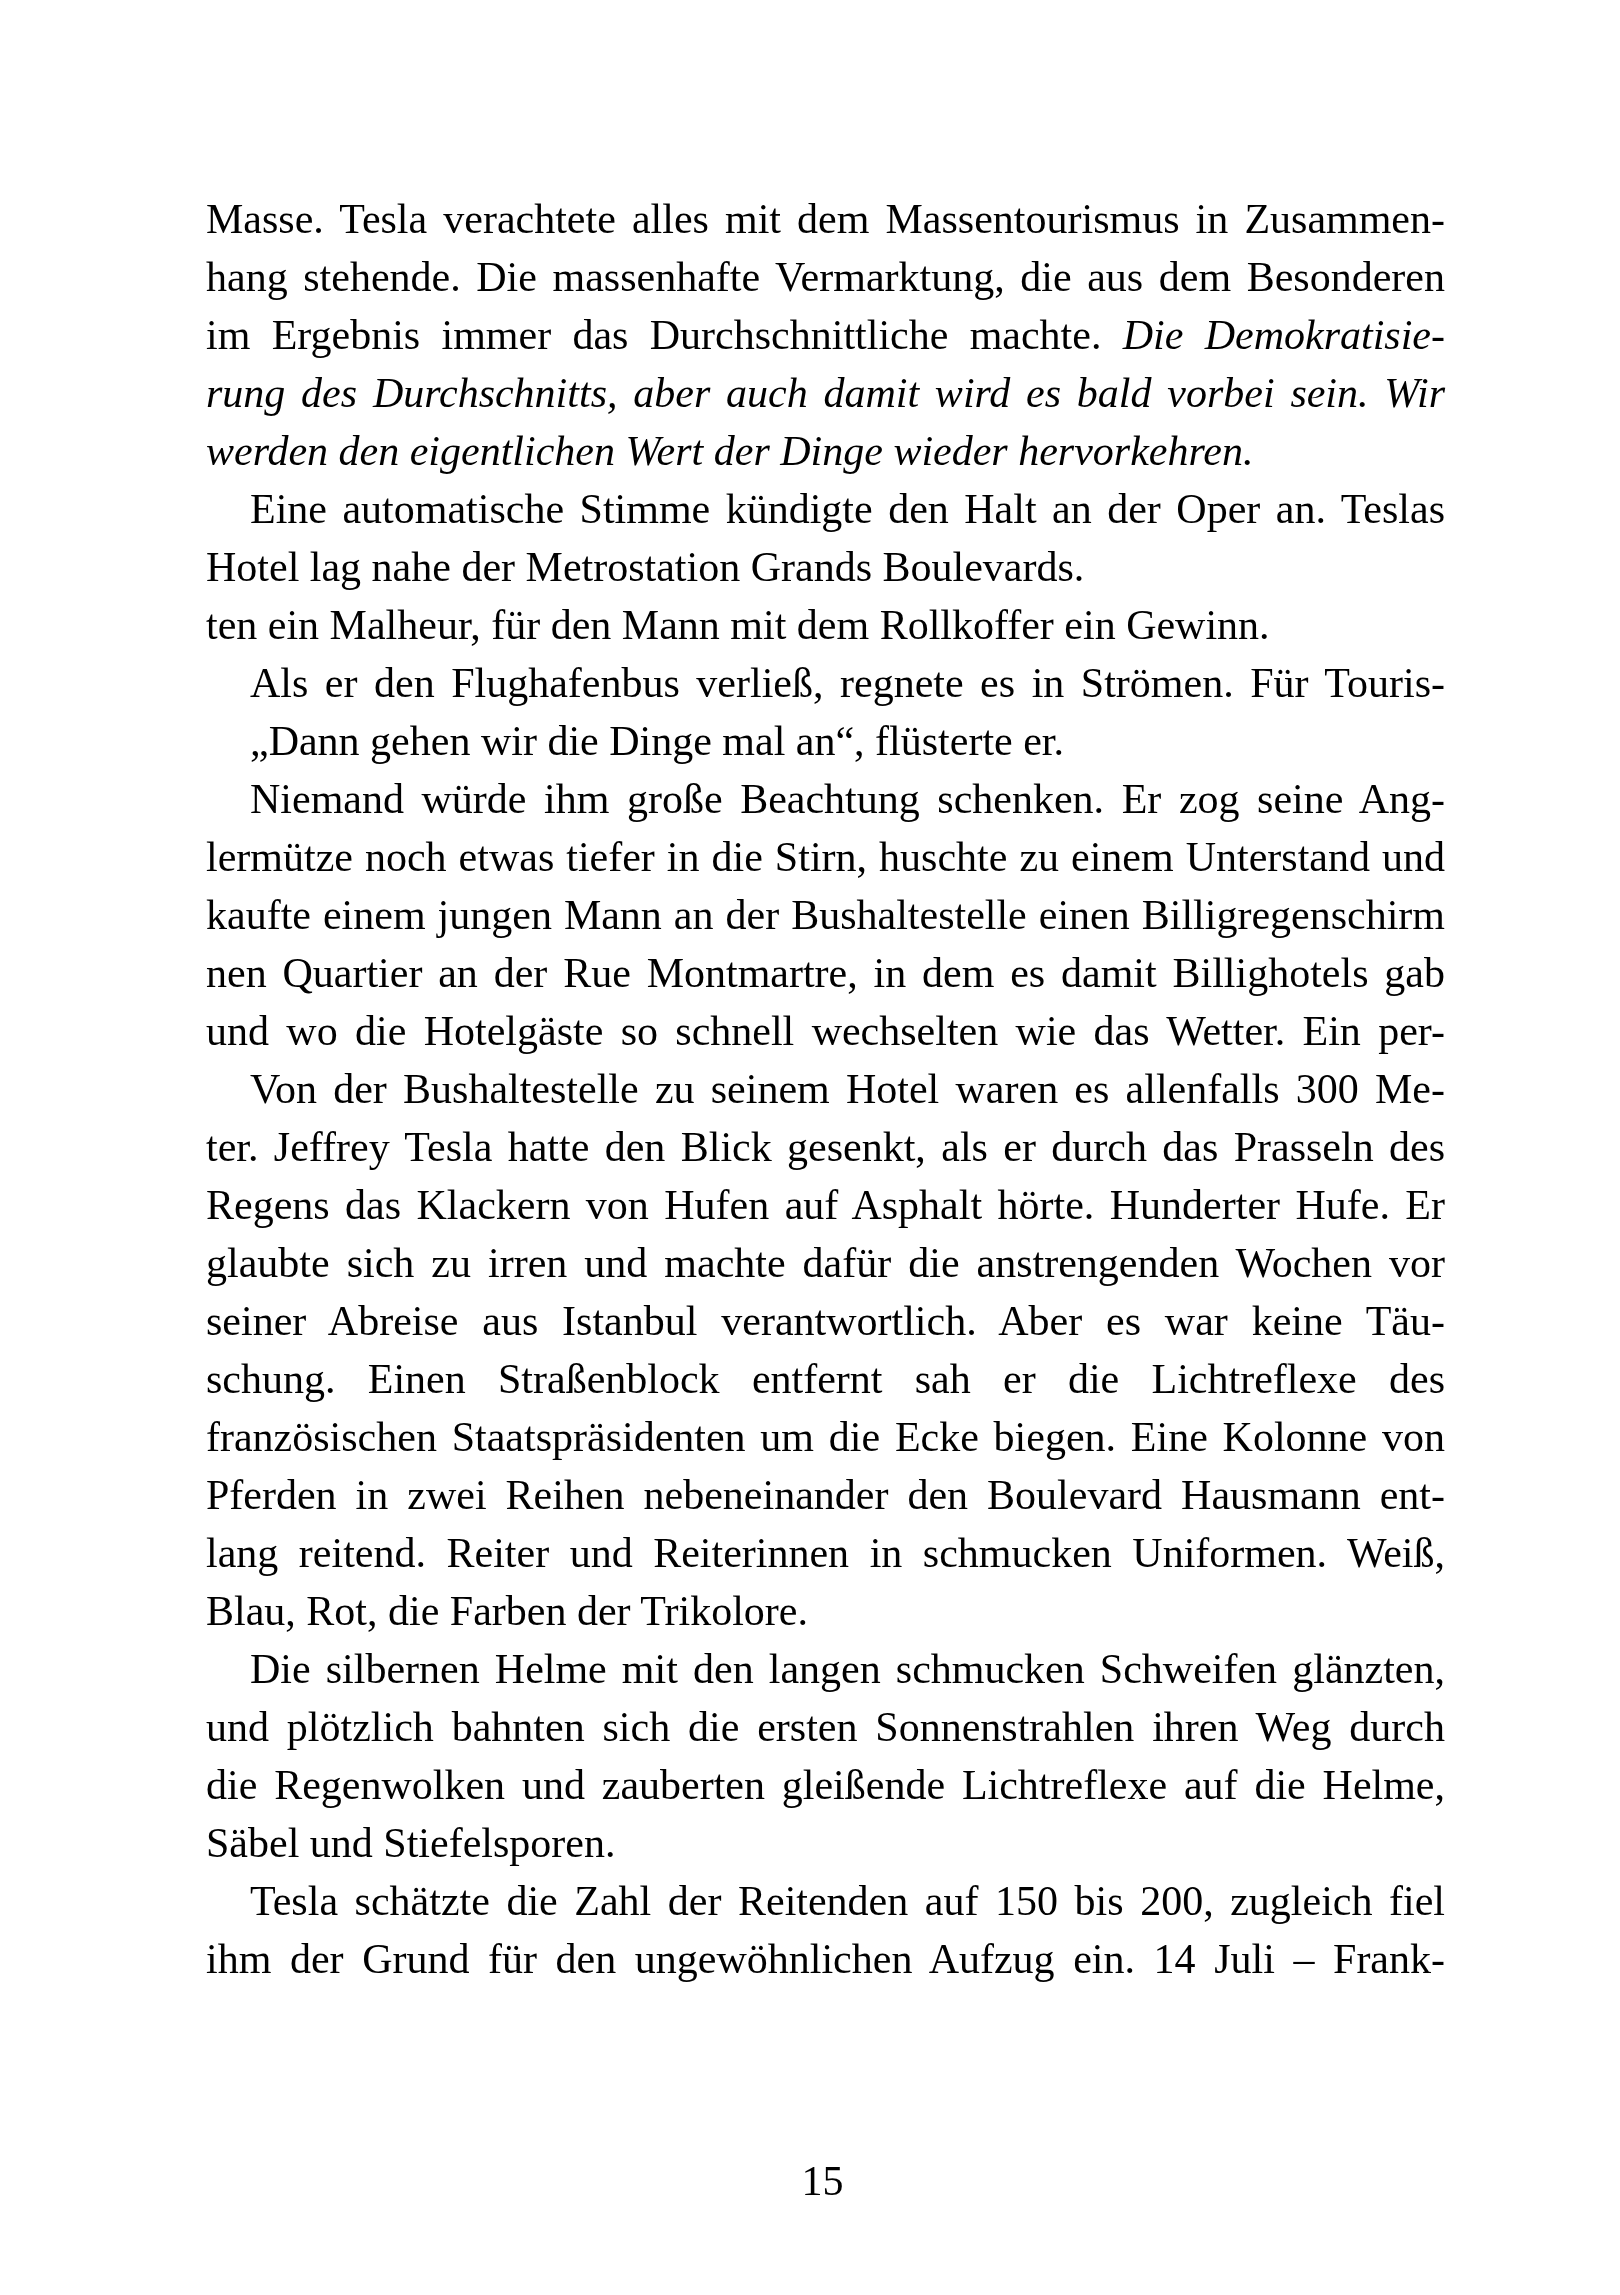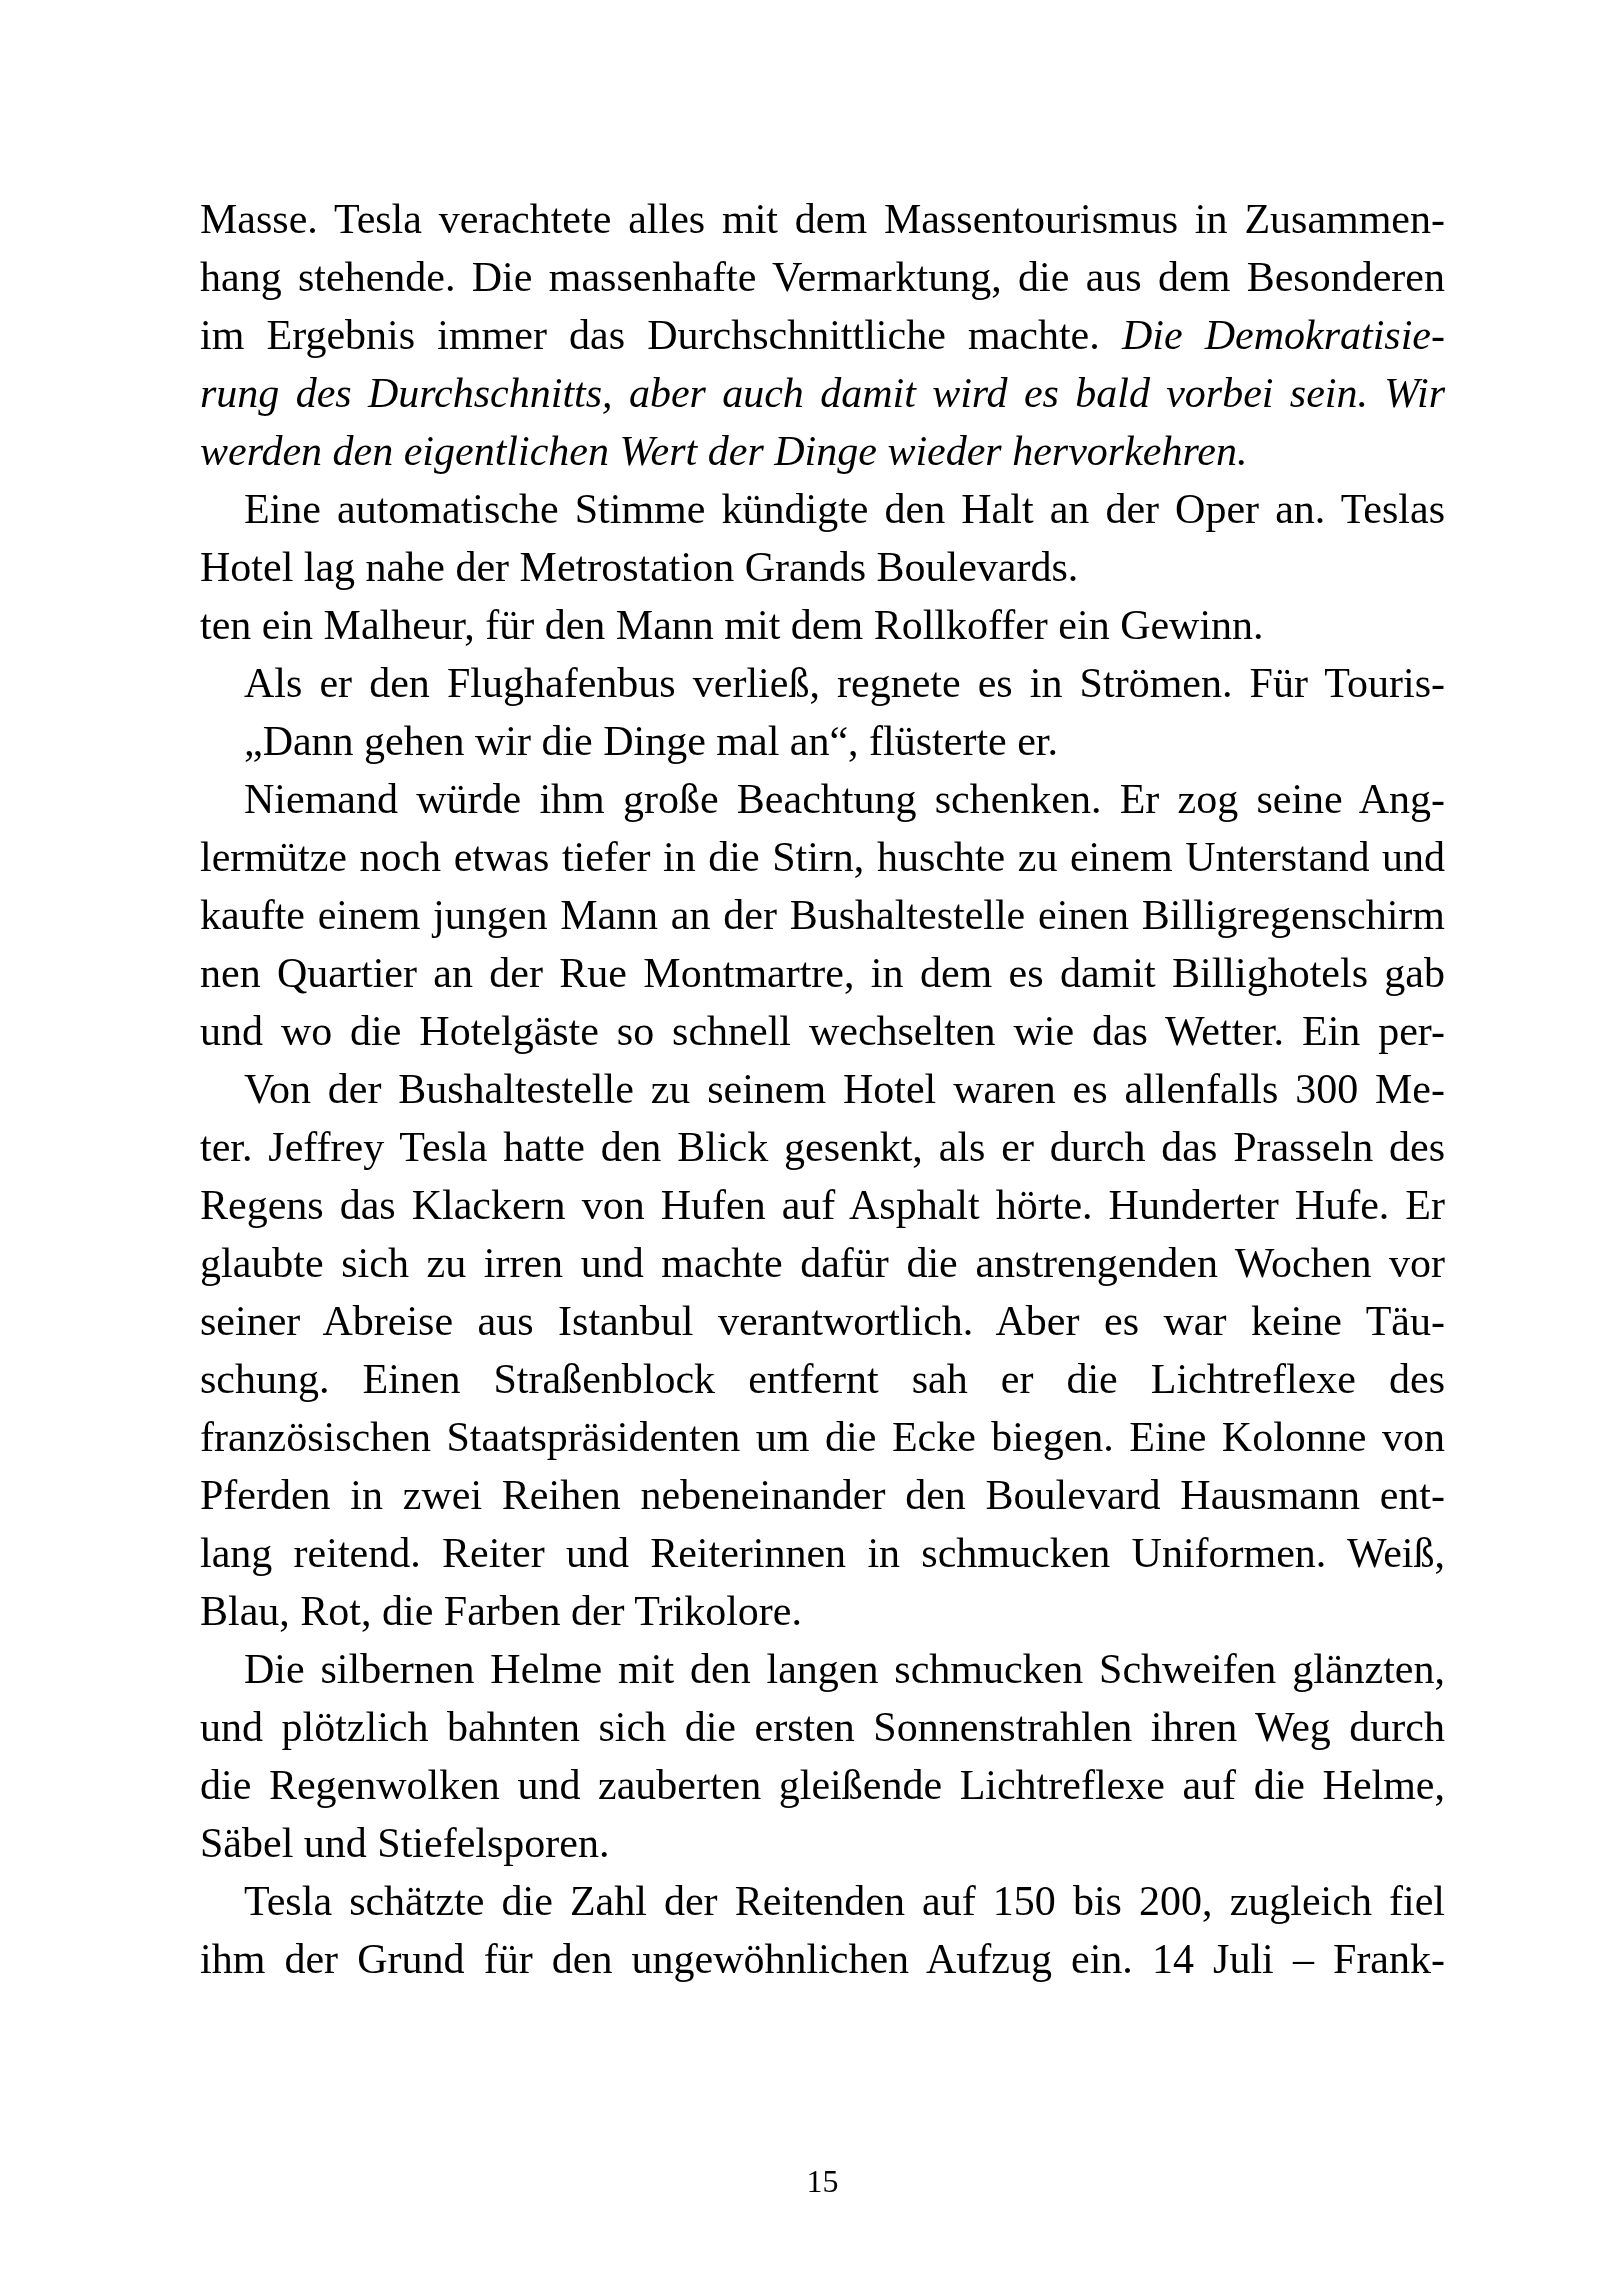--- a/index.html
+++ b/index.html
@@ -20,36 +20,37 @@
     left: 200px;
     top: 190px;
     width: 1245px;
     font-size: 42px;
     line-height: 58px;
   }
   .line {
     text-align: justify;
     text-align-last: justify;
     white-space: normal;
+    margin-left: 6px;
   }
   .line.no-just {
     text-align-last: left;
   }
   .line.indent {
     text-indent: 44px;
   }
   .it {
     font-style: italic;
   }
   .folio {
     position: absolute;
     left: 200px;
     top: 2152px;
     width: 1245px;
-    font-size: 32px;
+    font-size: 42px;
     line-height: 58px;
     text-align: center;
   }
 </style>
 </head>
 <body>
 
 <div class="text-block">
     <div class="line"><span>Masse. Tesla verachtete alles mit dem Massentourismus in Zusammen-</span></div>
     <div class="line"><span>hang stehende. Die massenhafte Vermarktung, die aus dem Besonderen</span></div>

